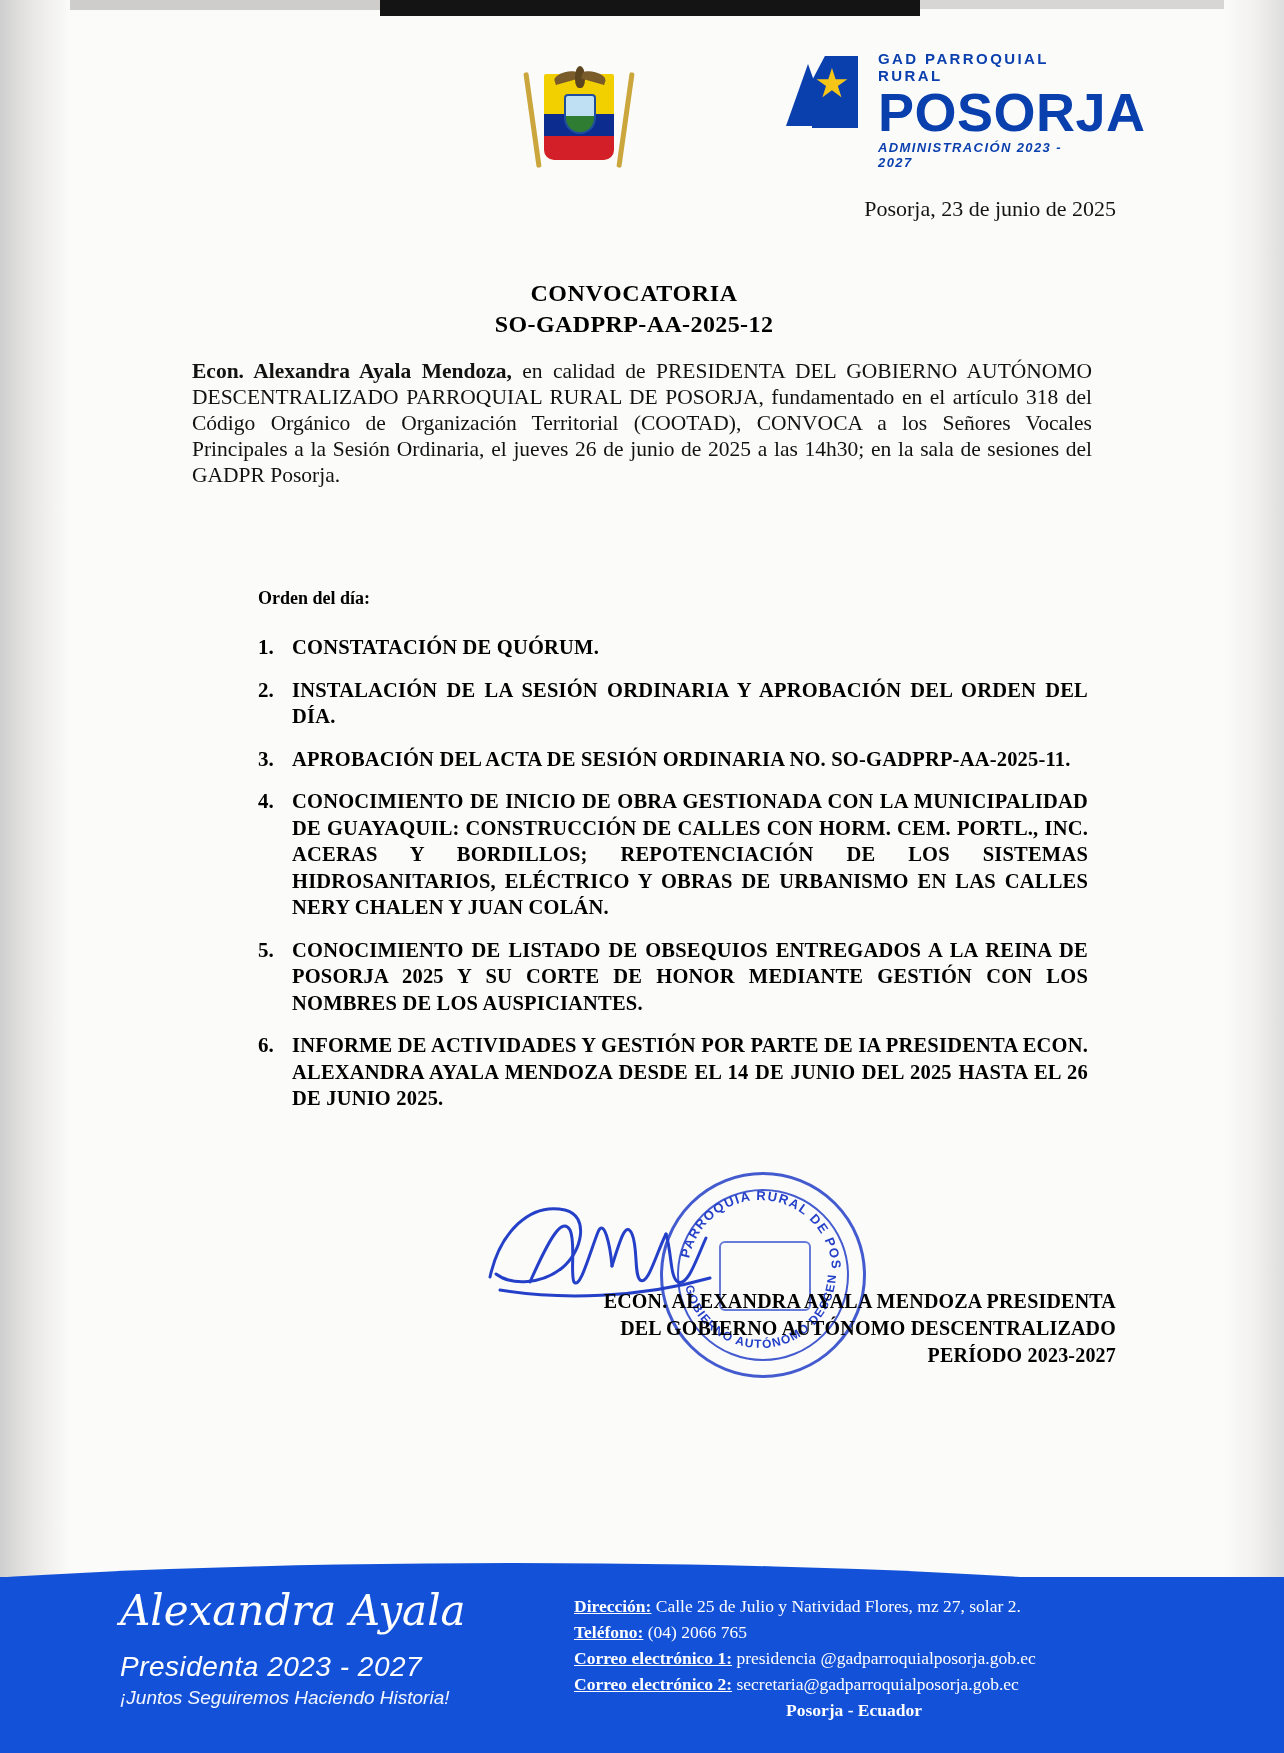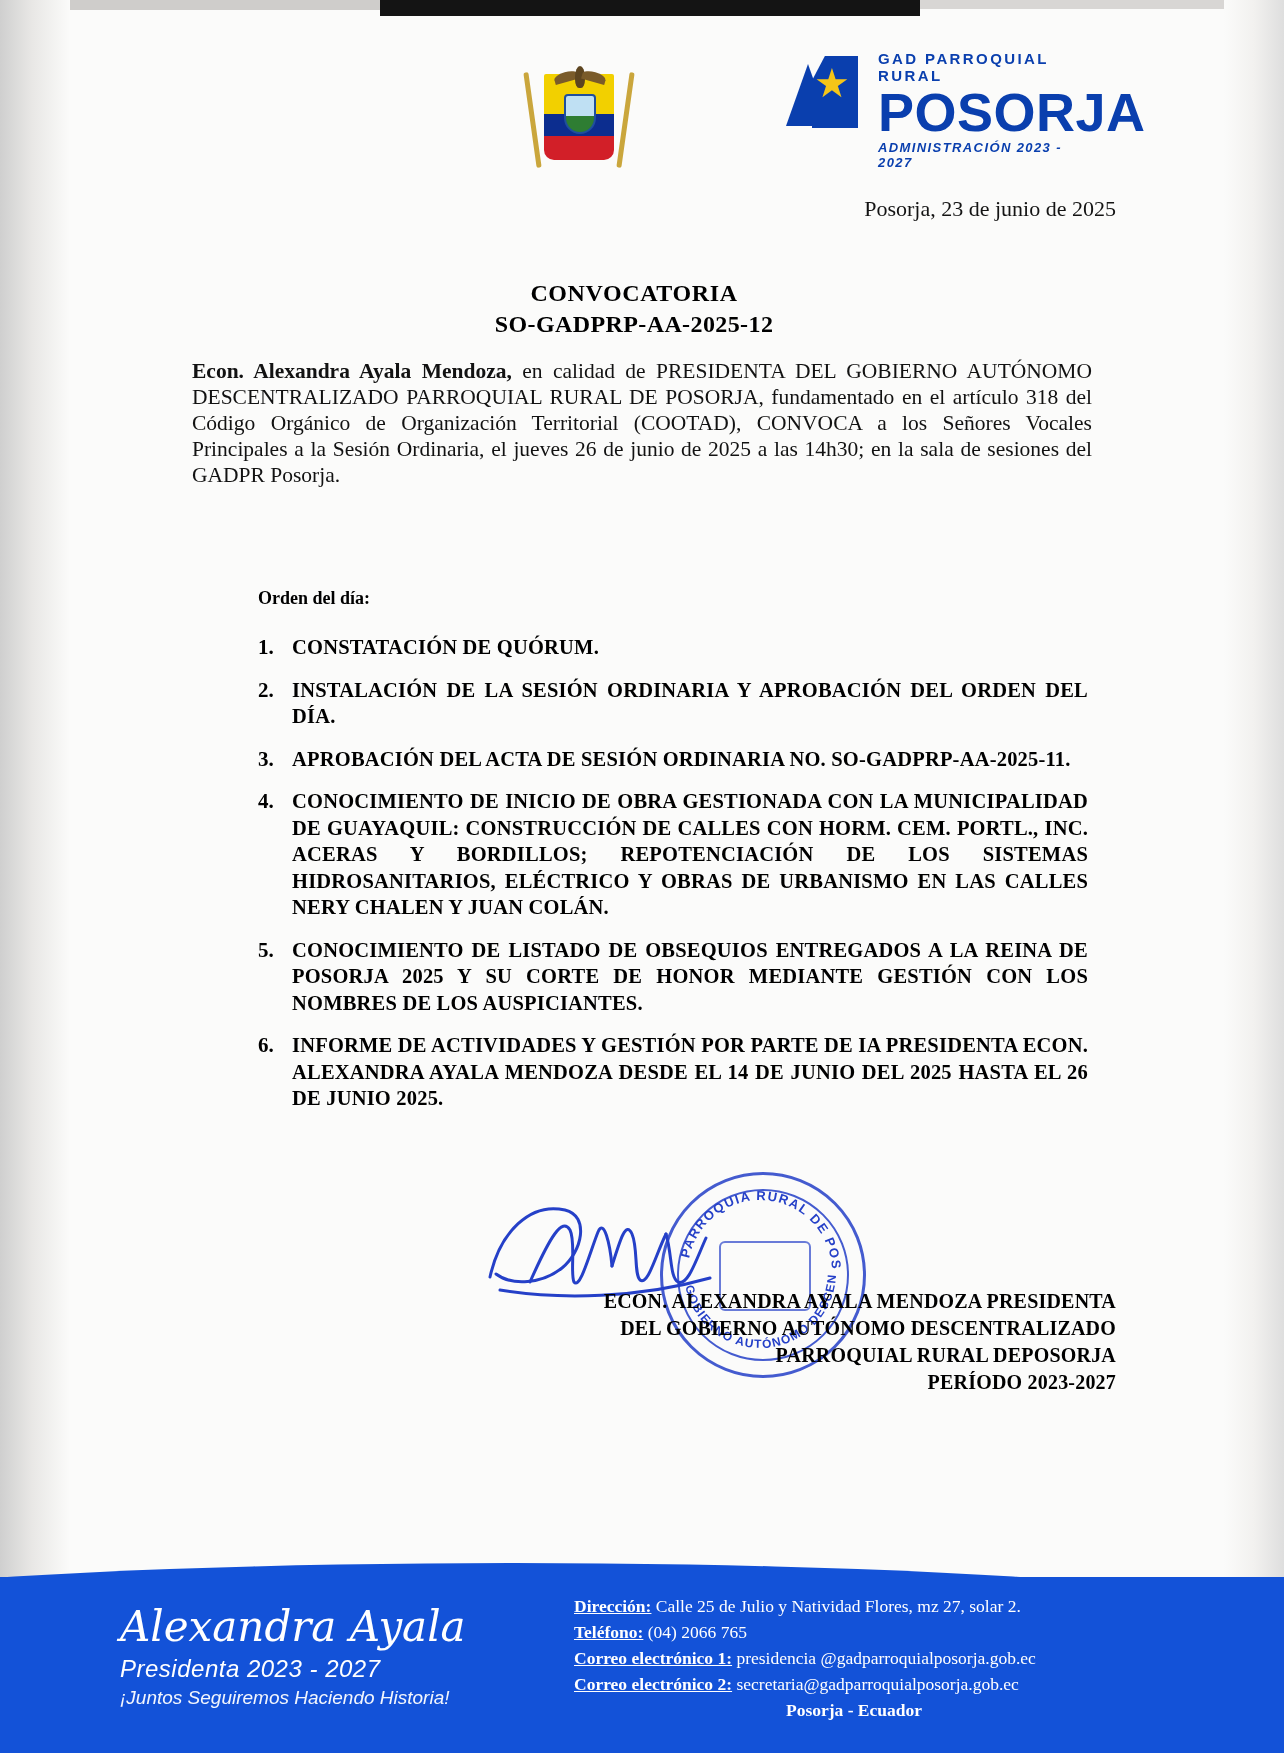--- a/index.html
+++ b/index.html
@@ -175,21 +175,21 @@
     background:#1352d8;
     clip-path:ellipse(70% 100% at 40% 100%);
   }
   .footer-sign{
     position:absolute;left:120px;bottom:44px;color:#fff;
   }
   .footer-name{
     font-family:"DejaVu Serif", serif;font-style:italic;font-size:42px;line-height:48px;
   }
   .footer-role{
-    font-family:"Liberation Sans", sans-serif;font-size:24px;font-style:italic;margin-top:4px;letter-spacing:.5px;
+    font-family:"Liberation Sans", sans-serif;font-size:28px;font-style:italic;margin-top:16px;letter-spacing:.5px;
   }
   .footer-slogan{
     font-family:"Liberation Sans", sans-serif;font-size:19px;font-style:italic;margin-top:4px;opacity:.95;
   }
   .footer-contact{
     position:absolute;left:574px;bottom:30px;width:560px;color:#fff;
     font-family:"Liberation Serif", serif;font-size:17.5px;line-height:26px;
   }
   .footer-contact .lbl{text-decoration:underline;font-weight:bold;text-align:center;}
   .footer-contact .center{text-align:center;font-weight:bold;font-family:Liberation Serif, serif;}
@@ -293,21 +293,20 @@
       <textPath href="#arcTop" startOffset="6%">PARROQUIA RURAL DE POSORJA</textPath>
     </text>
     <text font-family="Liberation Sans, sans-serif" font-size="12" font-weight="bold" fill="#2540c8" letter-spacing="1.2">
       <textPath href="#arcBot" startOffset="6%">GOBIERNO AUTÓNOMO DESCENTRALIZADO</textPath>
     </text>
   </svg>
 
   <div class="sign-block">
     <div>ECON. ALEXANDRA AYALA MENDOZA PRESIDENTA</div>
     <div>DEL GOBIERNO AUTÓNOMO DESCENTRALIZADO</div>
-    <div>PARROQUIAL RURAL DEPOSORJA</div>
     <div>PERÍODO 2023-2027</div>
   </div>
 
   <div class="footer-wave"></div>
   <div class="footer">
     <div class="footer-sign">
       <div class="footer-name">Alexandra Ayala</div>
       <div class="footer-role">Presidenta 2023 - 2027</div>
       <div class="footer-slogan">¡Juntos Seguiremos Haciendo Historia!</div>
     </div>

